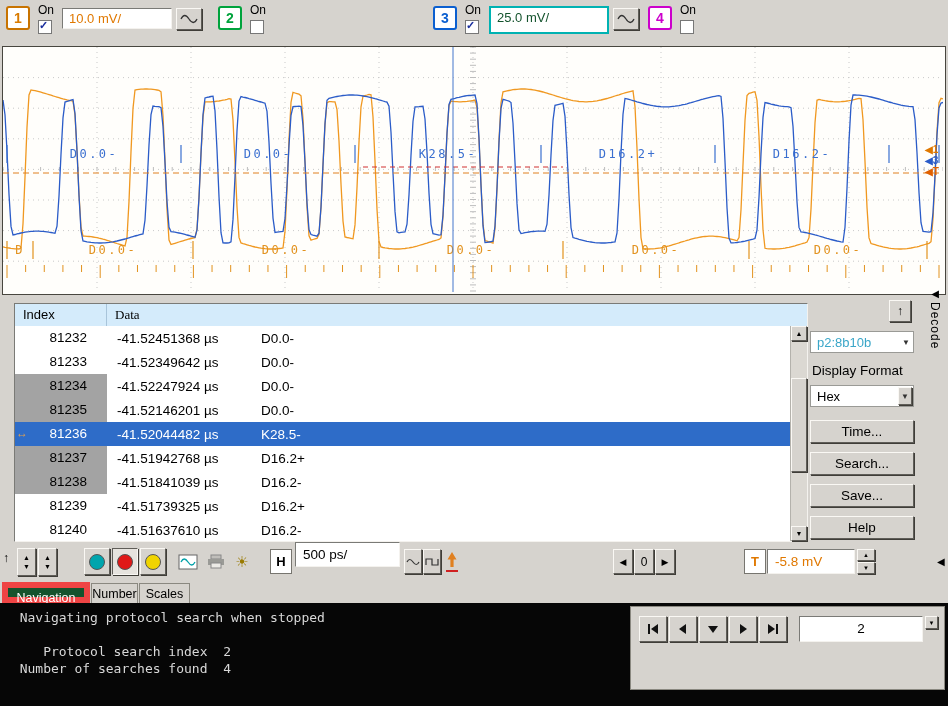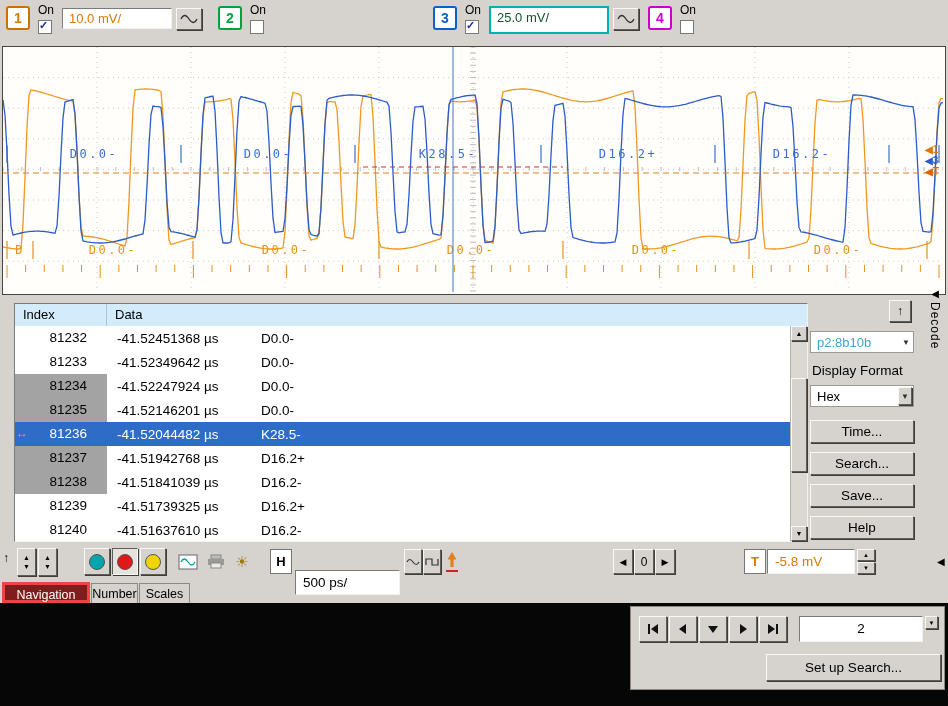--- a/index.html
+++ b/index.html
@@ -25,21 +25,21 @@
   .sinebtn{margin-left:4px;margin-top:4px;width:26px;height:22px;}
   
   .plot{left:2px;top:46px;width:942px;height:247px;background:#fffefb;border:1px solid #48463f;}
   .mk{position:absolute;left:922px;font-size:10px;font-weight:bold;white-space:nowrap;}
   
   .listing{left:2px;top:303px;width:794px;height:239px;margin-left:12px;}
   .lhead{height:22px;background:#d4ebfb;display:flex;align-items:center;font-size:13px;border-bottom:1px solid #b9d3e6;}
   .hc{box-sizing:border-box;height:22px;line-height:22px;}
   .h-index{width:92px;padding-left:8px;border-right:1px solid #a8c4da;}
   .h-time{width:146px;padding-left:10px;border-right:1px solid #a8c4da;}
-  .h-data{flex:1;padding-left:8px;}
+  .h-data{flex:1;padding-left:8px;font-family:Liberation Serif, serif;}
   .lbody{position:absolute;top:22px;left:0;right:17px;bottom:0;background:#fff;overflow:hidden;}
   .t-row{height:24px;display:flex;align-items:center;position:relative;font-size:13.5px;}
   .c-index{width:92px;text-align:right;padding-right:20px;box-sizing:border-box;height:24px;line-height:24px;}
   .c-time{width:146px;padding-left:10px;box-sizing:border-box;}
   .c-data{flex:1;padding-left:8px;}
   .t-row.sel{background:#2e6cc8;color:#fff;}
   .t-row.gidx .c-index{background:#a3a3a3;}
   .row-marker{position:absolute;left:1px;top:4px;color:#e0a050;font-size:12px;font-weight:bold;}
   .vscroll{position:absolute;top:22px;right:0;bottom:0;width:17px;background:#dbd8d2;border-left:1px solid #b4b2ac;box-sizing:border-box;}
   .sb-up,.sb-down{position:absolute;left:0;width:16px;height:15px;font-size:7px;}
@@ -57,21 +57,21 @@
   .tb-field{position:absolute;height:25px;line-height:23px;padding-left:7px;font-size:13.5px;}
   .sqbtn{position:absolute;width:22px;height:25px;background:#fff;border:1px solid #77756f;box-sizing:border-box;display:flex;align-items:center;justify-content:center;font-weight:bold;font-size:13px;}
   .arrbtn{position:absolute;width:20px;height:25px;font-size:9px;}
   .circbtn{position:absolute;width:26px;height:27px;}
   .circbtn .dot{width:14px;height:14px;border-radius:50%;border:1px solid #555;}
   .circbtn.pressed{border-color:#5f5d58 #faf8f4 #faf8f4 #5f5d58;background:#e6e3de;}
   .flaticon{position:absolute;width:24px;height:24px;display:flex;align-items:center;justify-content:center;}
   .stk{display:flex;flex-direction:column;align-items:center;justify-content:center;line-height:9px;font-size:7px;}
   
   .tab{position:absolute;box-sizing:border-box;text-align:center;font-size:12.5px;}
-  .tab.on{background:#7f1d1d;color:#fff;border:3px solid #ef4444;text-align:center;}
+  .tab.on{background:#14532d;color:#fff;border:6px solid #ef4444;text-align:center;}
   .tab.off{background:#d6d3ce;border:1px solid #8a8880;border-bottom:none;}
   
   .console{left:0;top:603px;width:948px;height:103px;background:#060606;}
   .console pre{position:absolute;left:4px;top:6px;margin:0;font-family:"DejaVu Sans Mono",monospace;font-size:13px;line-height:17px;color:#d8d8d8;}
   .navpanel{position:absolute;left:630px;top:3px;width:315px;height:84px;background:#d6d3ce;border:1px solid #8a8880;box-sizing:border-box;}
   .nbtn{position:absolute;top:9px;width:28px;height:26px;}
   .nbtn svg{display:block;}
   .spinbox{position:absolute;width:13px;height:13px;font-size:6px;}
 </style>
 </head>
@@ -463,21 +463,21 @@
         <rect x="5" y="1" width="10" height="4" fill="#c0beba" stroke="#888"></rect>
         <rect x="2" y="5" width="16" height="6" fill="#9a9a96"></rect>
         <rect x="5" y="9" width="10" height="5" fill="#eceae6" stroke="#888"></rect>
       </svg>
   </div>
   <div class="flaticon" style="left:230px;top:550px;color:#9a7a00;font-size:15px;">
       <span>☀</span>
     </div>
 
   <div class="sqbtn" style="left:270px;top:549px;">H</div>
-  <div class="tb-field sunken" style="left:295px;top:570px;width:105px;">500 ps/</div>
+  <div class="tb-field sunken" style="left:295px;top:542px;width:105px;">500 ps/</div>
 
   <div class="btn3d abs" style="left:404px;top:549px;width:18px;height:25px;">
     <svg width="14" height="10" viewBox="0 0 14 10">
         <path d="M1 5 Q3.5 0 7 5 T13 5" stroke="#333" fill="none" stroke-width="1.2"></path>
       </svg>
   </div>
   <div class="btn3d abs" style="left:423px;top:549px;width:18px;height:25px;">
     <svg width="14" height="10" viewBox="0 0 14 10">
         <path d="M1 8 L1 2 L7 2 L7 8 L13 8 L13 2" stroke="#333" fill="none" stroke-width="1.2"></path>
       </svg>
@@ -507,20 +507,24 @@
         <span>▼</span>
       </div>
   </div>
   <div class="abs" style="left:937px;top:556px;font-size:10px;">◀</div>
 
   <div class="tab on" style="left:2px;top:582px;width:88px;height:21px;line-height:21px;">Navigation</div>
   <div class="tab off" style="left:91px;top:583px;width:47px;height:20px;line-height:20px;">Number</div>
   <div class="tab off" style="left:139px;top:583px;width:51px;height:20px;line-height:20px;">Scales</div>
 
   <div class="console abs">
+    <pre>  Navigating protocol search when stopped
+
+     Protocol search index  2
+  Number of searches found  4</pre>
 
     <div class="navpanel">
       <div class="nbtn btn3d" style="left:8px;">
         <svg width="12" height="12" viewBox="0 0 12 12" fill="#111">
             <rect x="1" y="1" width="2" height="10"></rect>
             <path d="M11 1 L4 6 L11 11 Z"></path>
           </svg>
       </div>
       <div class="nbtn btn3d" style="left:38px;">
         <svg width="12" height="12" viewBox="0 0 12 12" fill="#111">
@@ -545,17 +549,16 @@
       </div>
       <div class="sunken" style="position:absolute;left:168px;top:9px;width:124px;height:26px;line-height:24px;text-align:center;font-size:13.5px;">2</div>
       <div style="position:absolute;left:294px;top:9px;">
         <div class="spinbox btn3d">
             <span>▲</span>
           </div>
         <div class="spinbox btn3d" style="margin-top:0;">
             <span>▼</span>
           </div>
       </div>
-      <div class="btn3d" style="position:absolute;left:135px;top:47px;width:175px;height:27px;font-size:13.5px;">Set up Search...</div>
     </div>
   </div>
 
 </div>
 
 </body></html>

